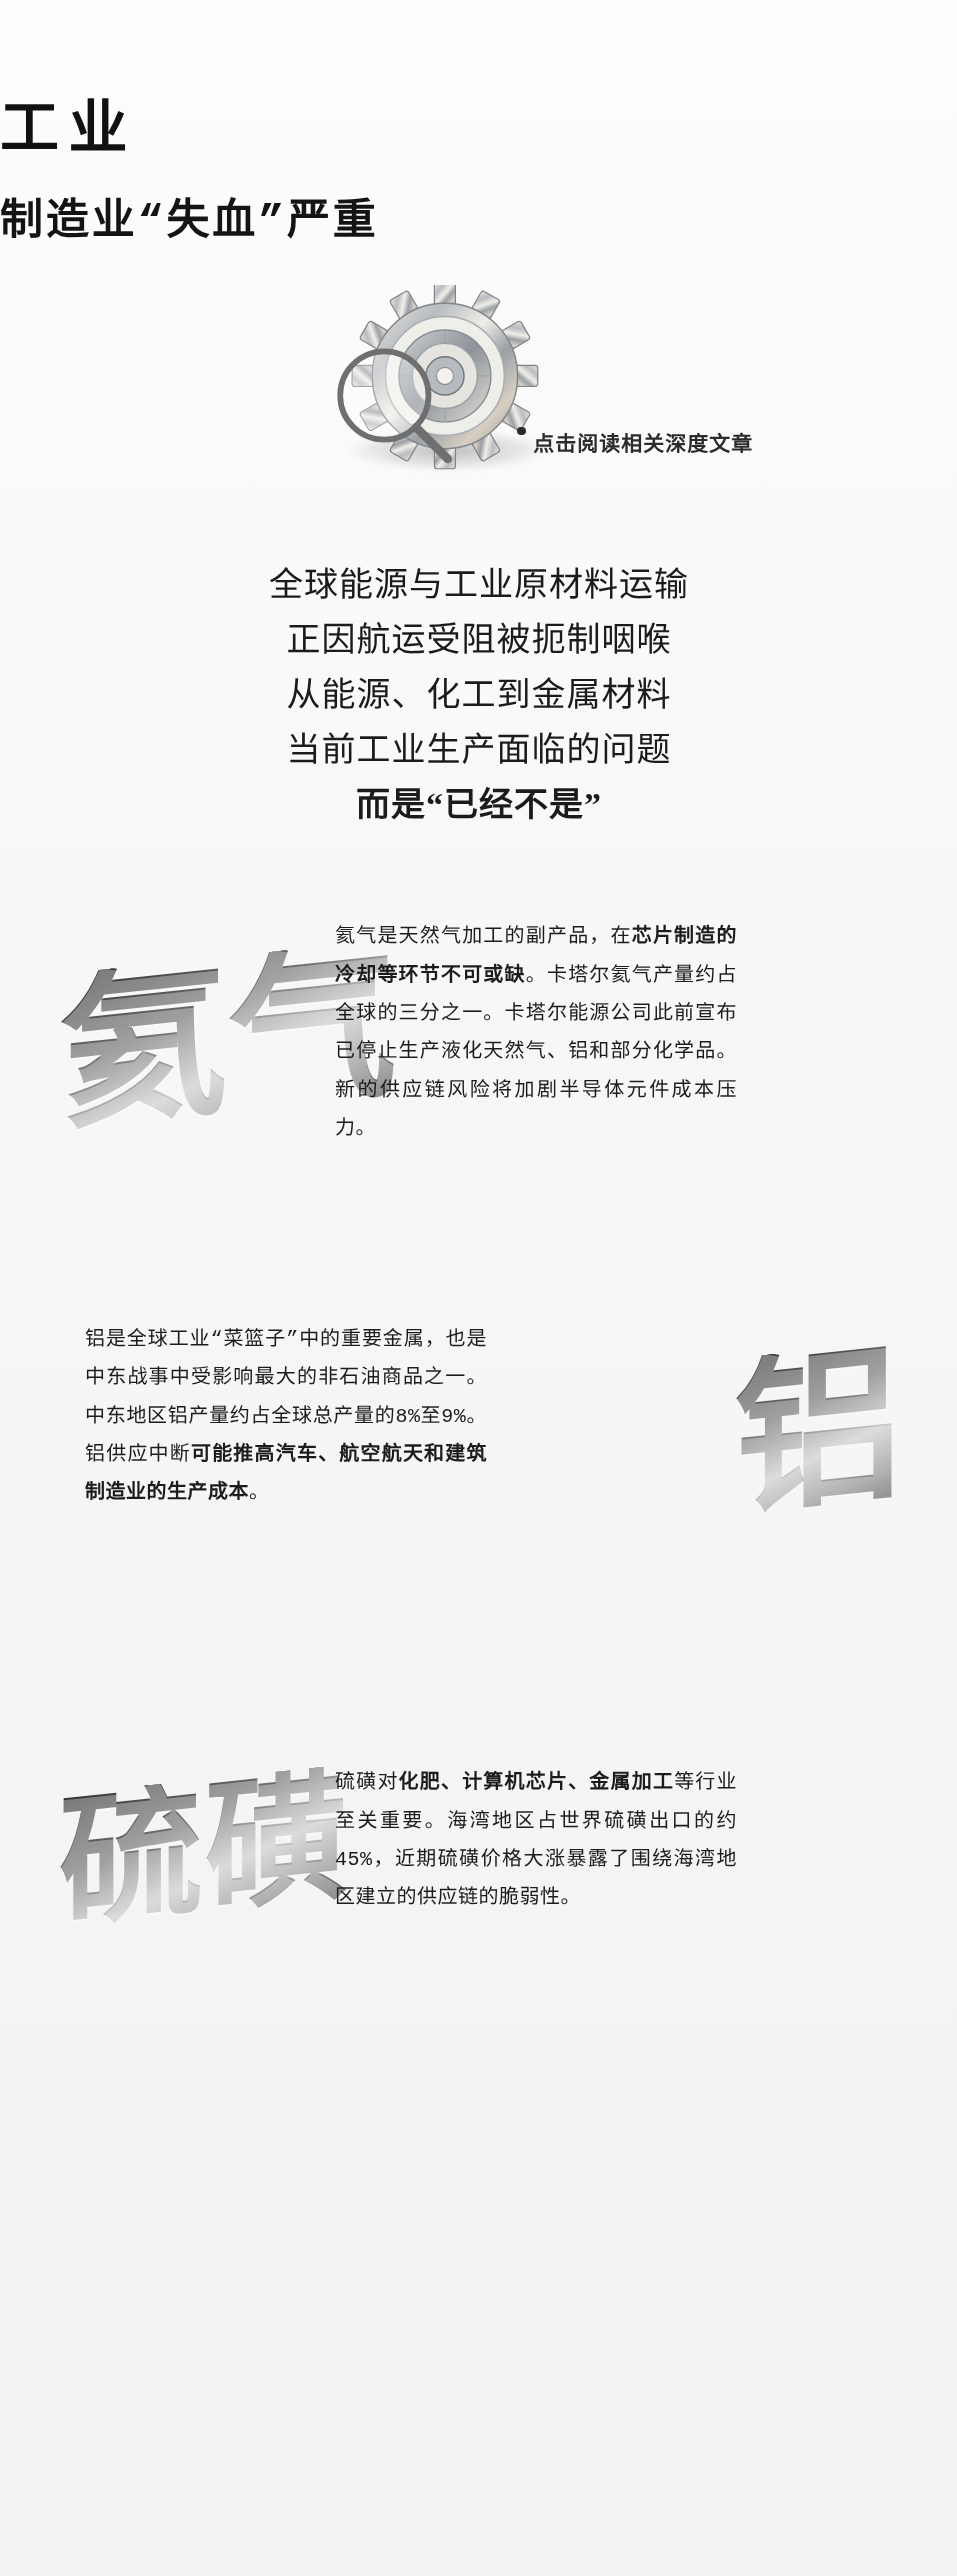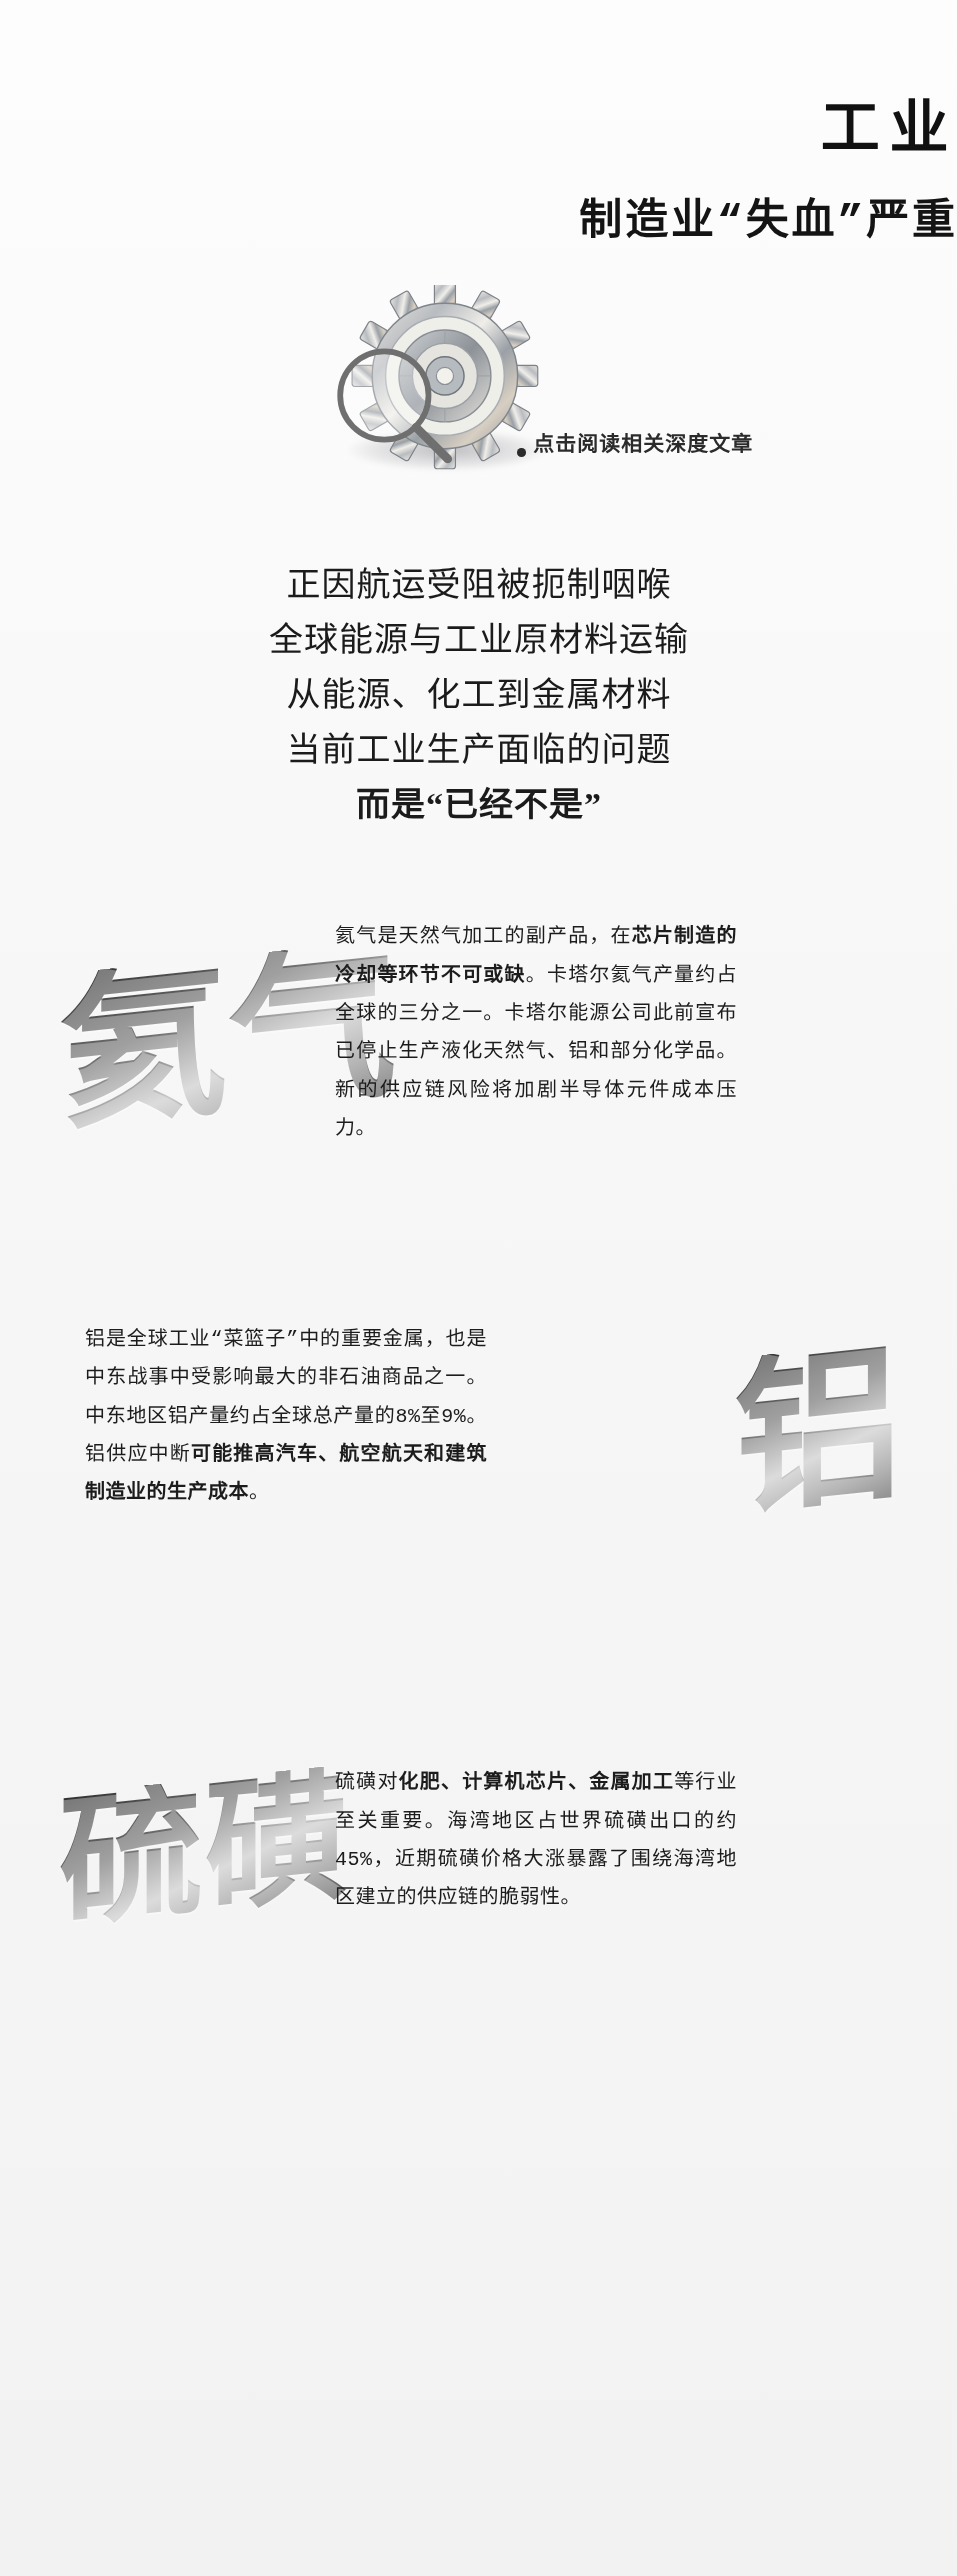--- a/index.html
+++ b/index.html
@@ -18,21 +18,21 @@
   .page {
     position: relative;
     width: 958px;
     height: 2576px;
     background: linear-gradient(180deg, #fdfdfd 0%, #f7f7f7 40%, #f2f2f2 100%);
   }
 
   
   .header {
     padding-top: 96px;
-    text-align: right;
+    text-align: left;
   }
   .title-main {
     font-family: "Liberation Serif", serif;
     font-weight: bold;
     font-size: 59px;
     letter-spacing: 9.6px;
     color: #111;
     line-height: 1.1;
   }
   .title-sub {
@@ -69,21 +69,21 @@
   .gear-svg {
     position: absolute;
     left: 0;
     top: 0;
   }
   .read-link {
     position: absolute;
     left: 517px;
     top: 142px;
     display: flex;
-    align-items: flex-end;
+    align-items: flex-start;
     gap: 7.7px;
   }
   .read-link .lens {
     position: absolute;
     left: -196px;
     top: -91px;
   }
   .read-text {
     font-size: 21px;
     font-weight: bold;
@@ -237,22 +237,22 @@
       <svg class="lens" width="144" height="144" viewBox="0 0 150 150">
         <circle cx="66" cy="62" r="46" fill="rgba(255,255,255,0.30)" stroke="#6f6f6f" stroke-width="6"></circle>
         <line x1="99" y1="95" x2="132" y2="128" stroke="#6f6f6f" stroke-width="9" stroke-linecap="round"></line>
       </svg>
       <span class="dot-marker"></span>
       <span class="read-text">点击阅读相关深度文章</span>
     </div>
   </div>
 
   <div class="lead">
+    <div class="lead-line">全球能源与工业原材料运输</div>
     <div class="lead-line">正因航运受阻被扼制咽喉</div>
-    <div class="lead-line">全球能源与工业原材料运输</div>
     <div class="lead-line">从能源、化工到金属材料</div>
     <div class="lead-line">当前工业生产面临的问题</div>
     <div class="lead-line strong">而是“已经不是”</div>
   </div>
 
   <div class="sections">
 
     <div class="section" id="sec-helium">
       <div class="bigword left">氦气</div>
       <div class="sec-body right-col">氦气是天然气加工的副产品，在<b>芯片制造的冷却等环节不可或缺</b>。卡塔尔氦气产量约占全球的三分之一。卡塔尔能源公司此前宣布已停止生产液化天然气、铝和部分化学品。新的供应链风险将加剧半导体元件成本压力。</div>

